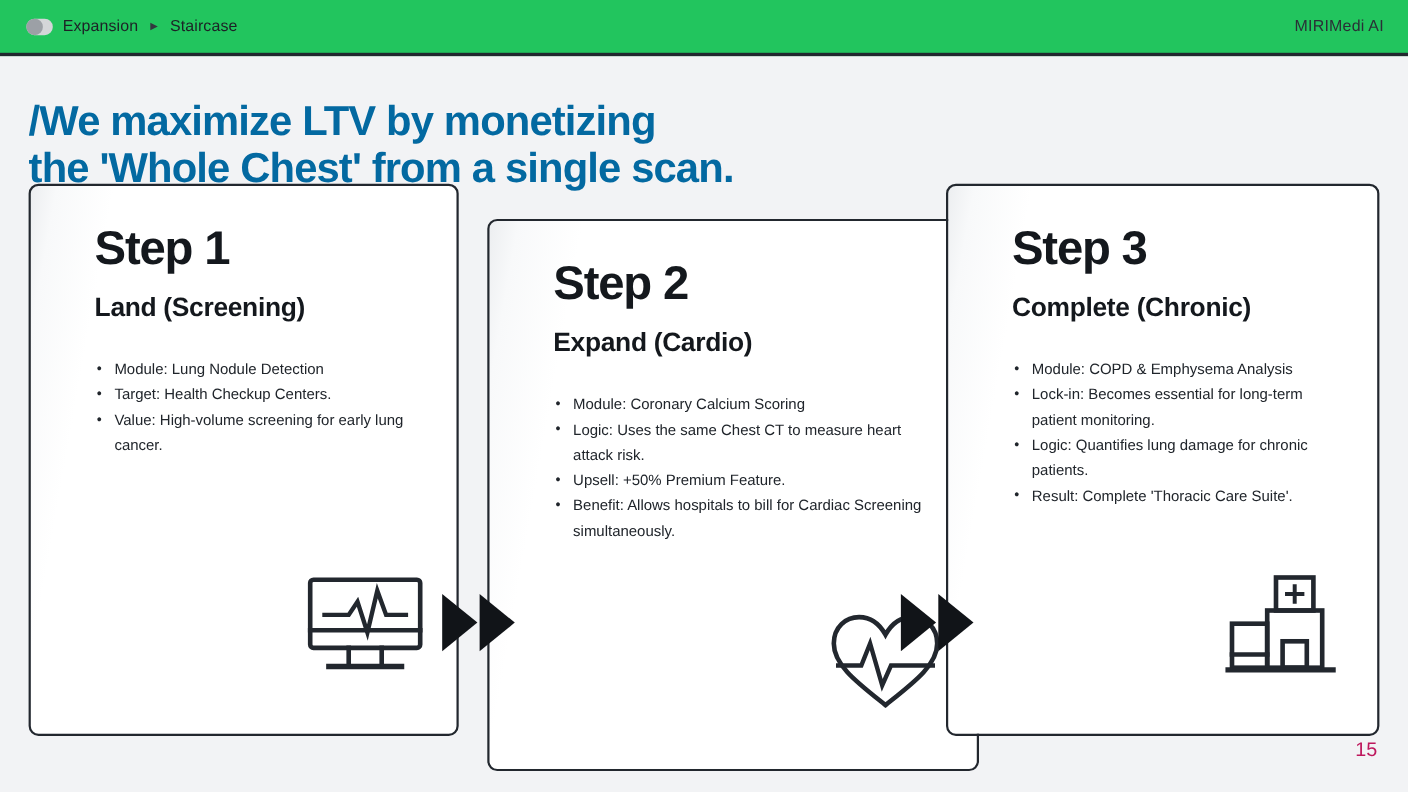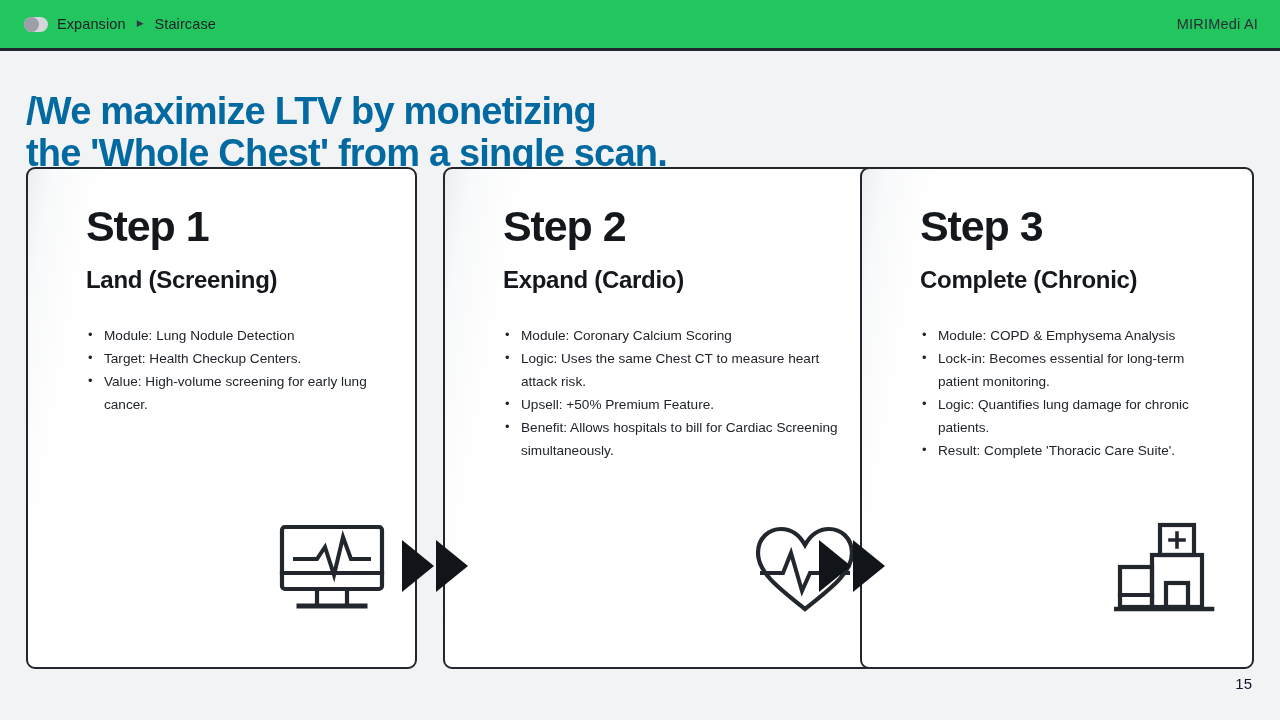--- a/index.html
+++ b/index.html
@@ -101,21 +101,21 @@
     position: absolute;
     top: 0;
     height: 502px;
     background: linear-gradient(100deg, #eceef0 0%, #f8f9fa 5%, #ffffff 16%, #ffffff 100%);
     border: 2px solid #22272e;
     border-radius: 9px;
     overflow: hidden;
     padding-left: 28px;
   }
   .card-1 { left: 0px;   width: 391px; }
-  .card-2 { left: 417px; width: 447px; }
+  .card-2 { left: 417px; width: 447px; margin-top: 32px; }
   .card-3 { left: 834px; width: 394px; }
 
   .card-inner {
     padding: 32px 30px 0 30px;
     height: 100%;
     position: relative;
   }
 
   .step-number {
     font-size: 43px;
@@ -176,22 +176,22 @@
   }
   .arrow-1 { left: 398px; }
   .arrow-2 { left: 815px; }
   .flow-arrow svg { display: block; width: 100%; height: 100%; }
 
   
   .page-number {
     position: absolute;
     right: 28px;
     bottom: 28px;
-    font-size: 15px;
-    color: #0f172a;
+    font-size: 18px;
+    color: #be185d;
   }
 </style>
 </head>
 <body>
 
 <div class="header">
   <div class="breadcrumb">
     <span class="pill-toggle"></span>
     <span class="breadcrumb-text">Expansion</span>
     <span class="crumb-sep">▶</span>

